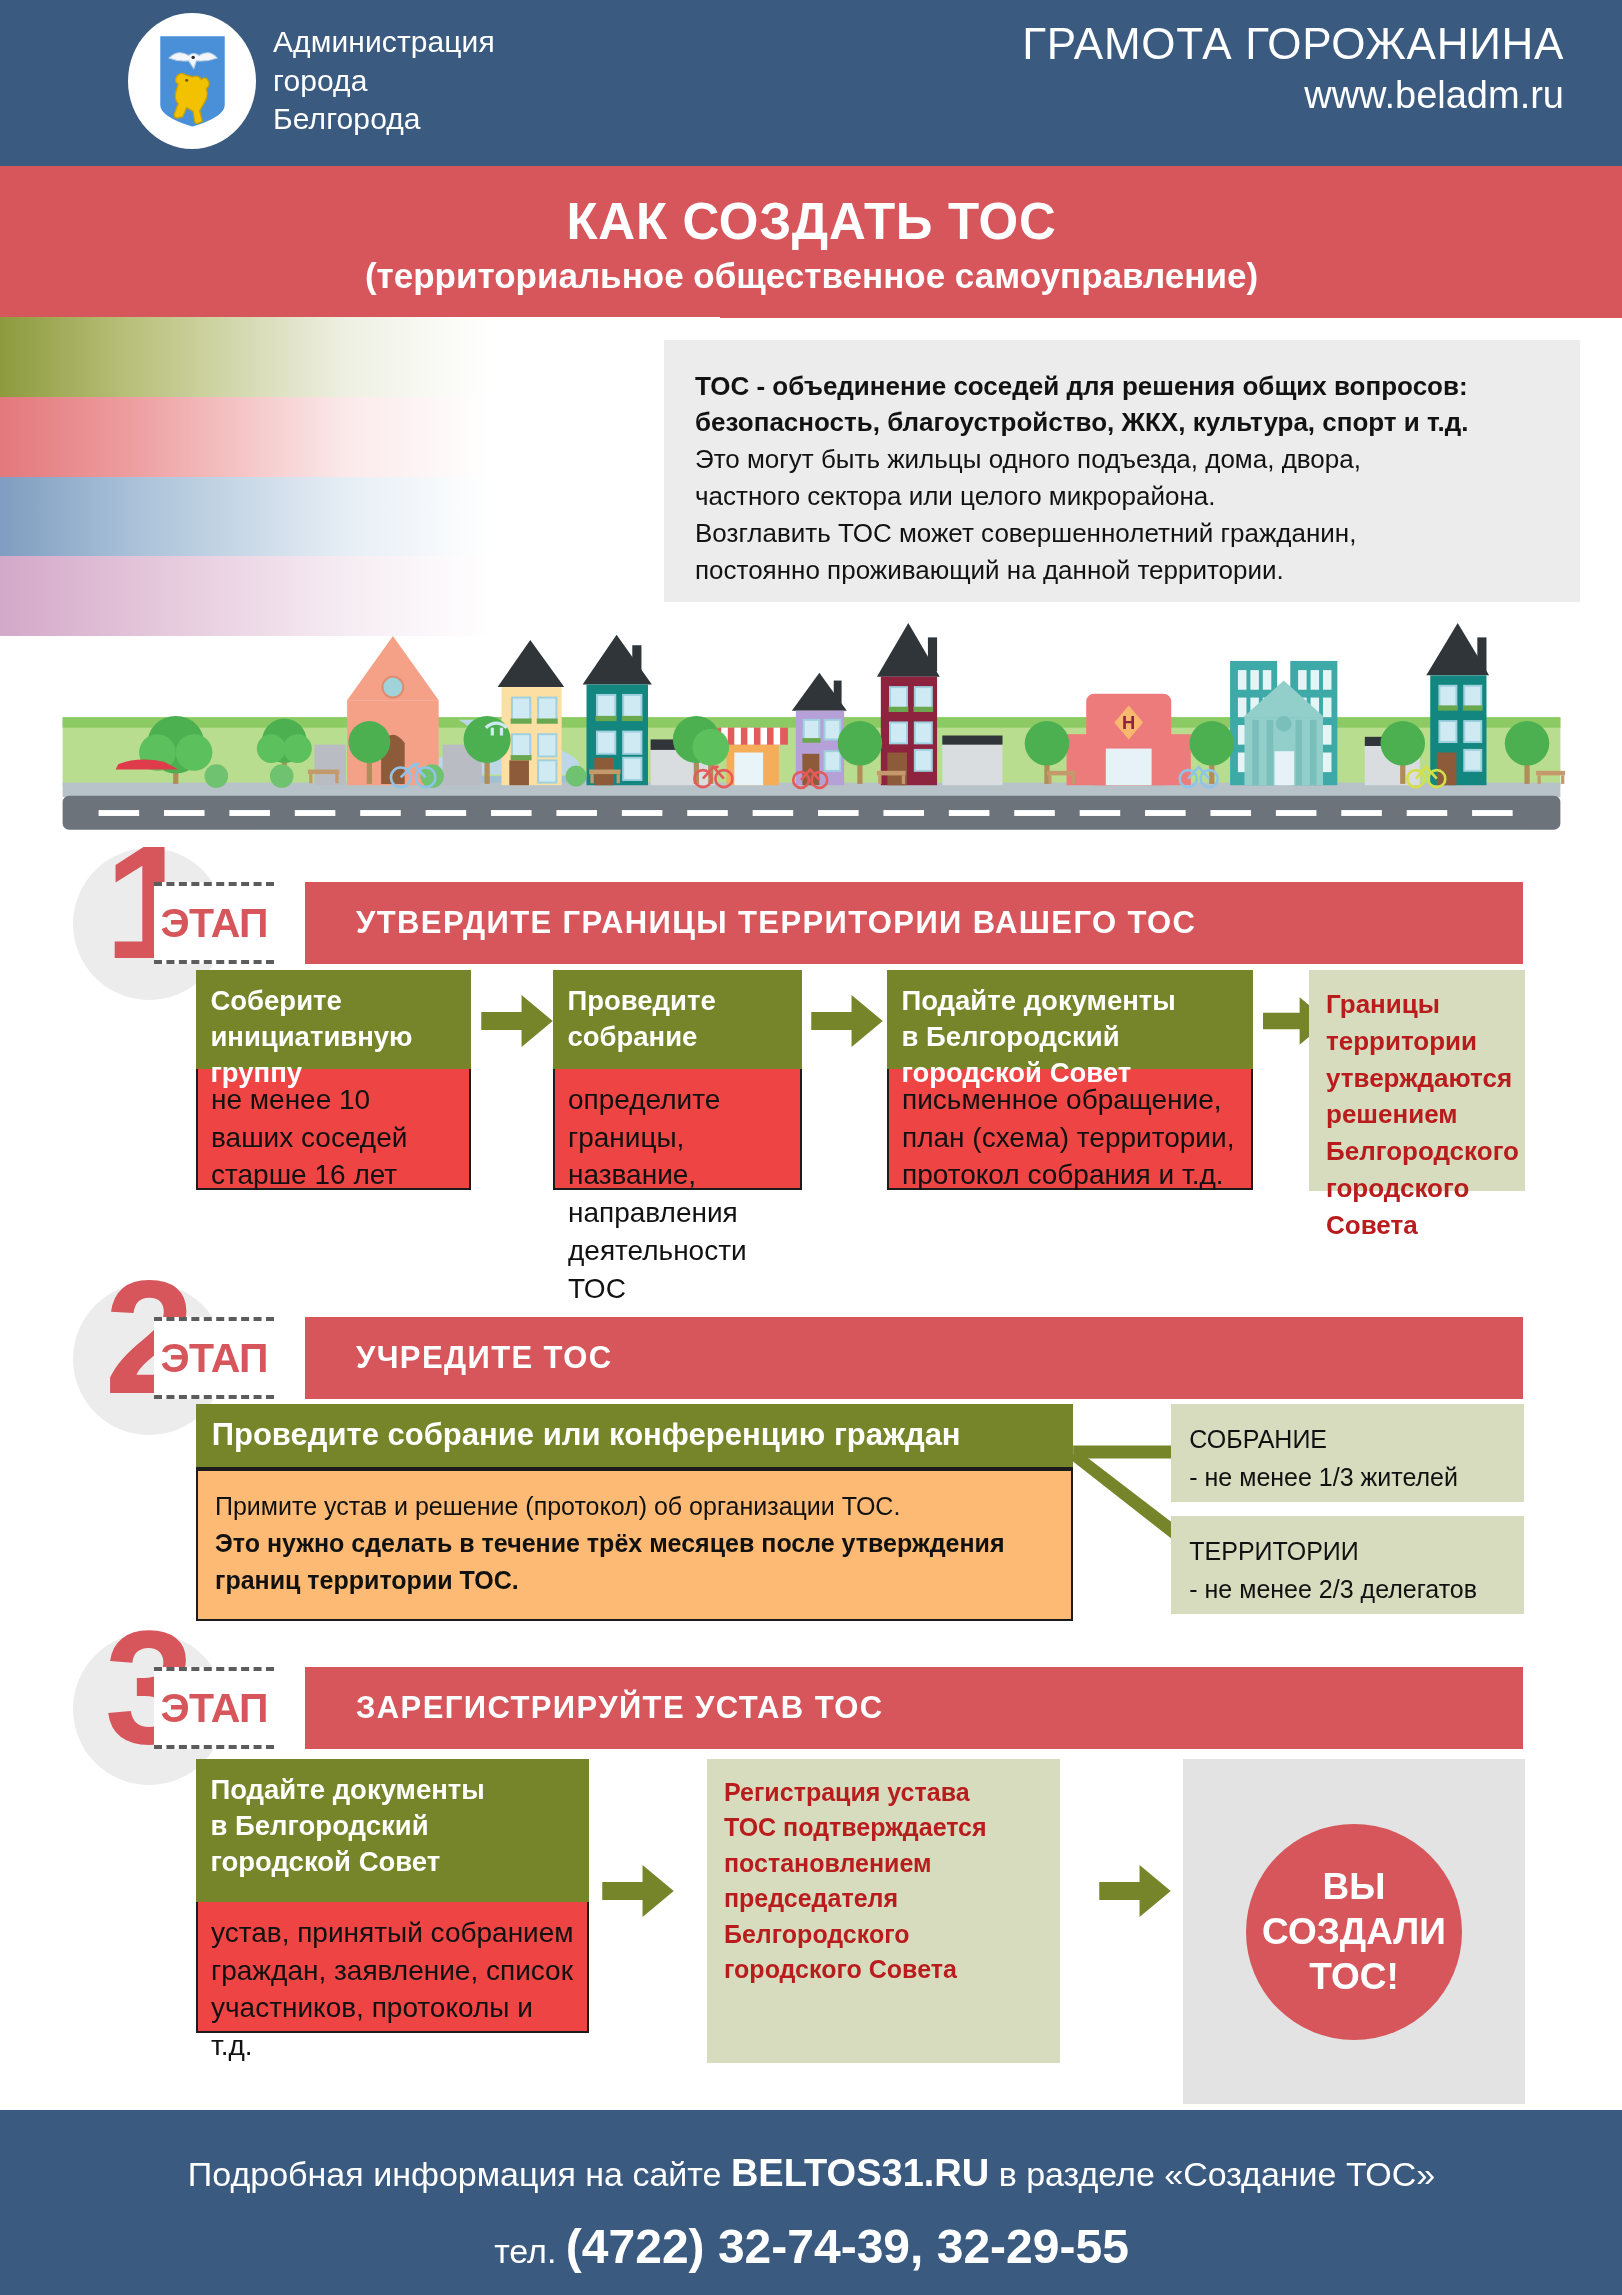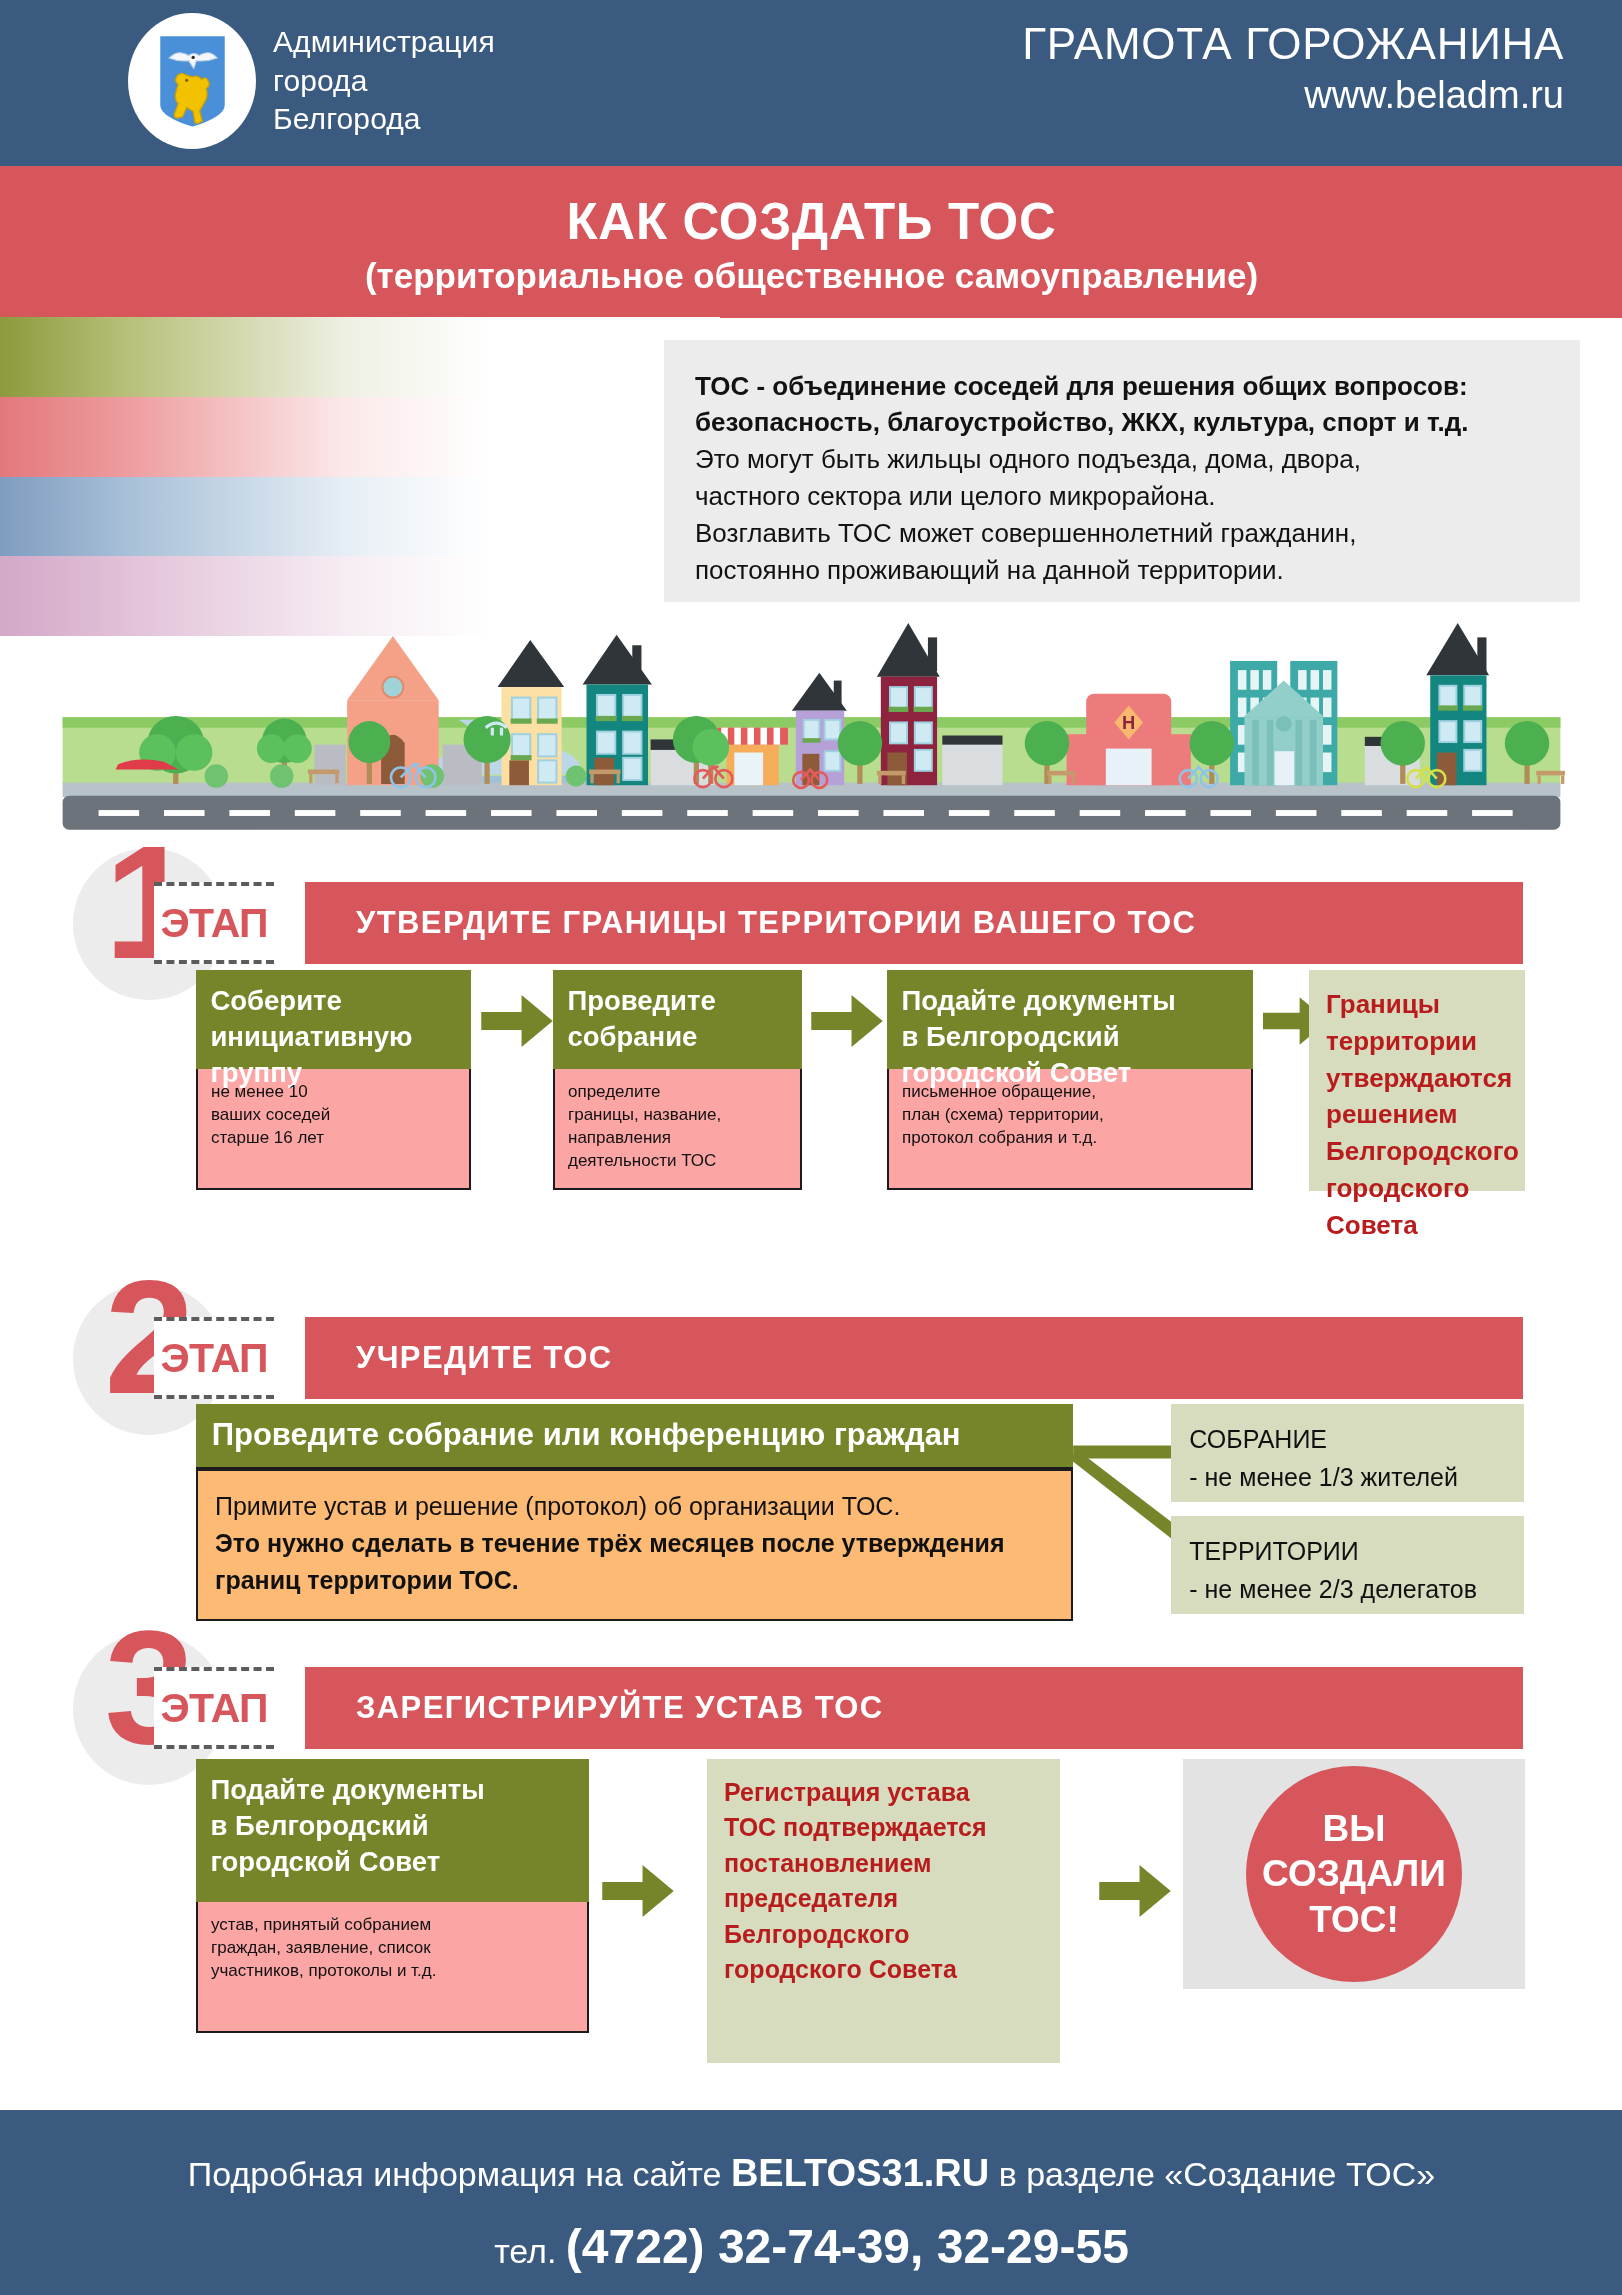--- a/index.html
+++ b/index.html
@@ -98,22 +98,22 @@
     margin-left:20px;
   }
 
   
   .card { position:absolute; }
   .card-head {
     background:#76852a; color:#fff; font-weight:bold;
     font-size:27.5px; line-height:1.30; padding:13px 14.4px 14.4px 14.4px;
   }
   .card-body {
-    background:#fca5a5; border:2.6px solid #1c1c1c; border-top:none;
-    font-size:17px; line-height:1.35; padding:11.8px 13px 13px 13px; color:#111;
+    background:#ef4444; border:2.6px solid #1c1c1c; border-top:none;
+    font-size:28px; line-height:1.35; padding:11.8px 13px 13px 13px; color:#111;
   }
   .card-plain {
     background:#d8dcbe; font-size:26px; font-weight:bold;
     line-height:1.42; padding:15.7px 17px; color:#b91c1c;
   }
   .card-plain.reg { font-size:25px; }
 
   
   .arrow-r { position:absolute; }
 
@@ -615,21 +615,21 @@
 ТОС подтверждается
 постановлением
 председателя
 Белгородского
 городского Совета</div>
 
   <svg class="arrow-r" style="left:1099px; top:216px;" width="72" height="52" viewBox="0 0 110 80">
     <path d="M0 26 H62 V0 L110 40 L62 80 V54 H0 Z" fill="#76852a"></path>
   </svg>
 
-  <div class="final-wrap" style="left:1183px; top:110px; width:342px; height:230px;">
+  <div class="final-wrap" style="left:1183px; top:110px; width:342px; height:345px;">
     <div class="final-circle">
       <span>ВЫ
 СОЗДАЛИ
 ТОС!</span>
     </div>
   </div>
 </div>
 
 <div class="footer">
   <div class="foot1">

